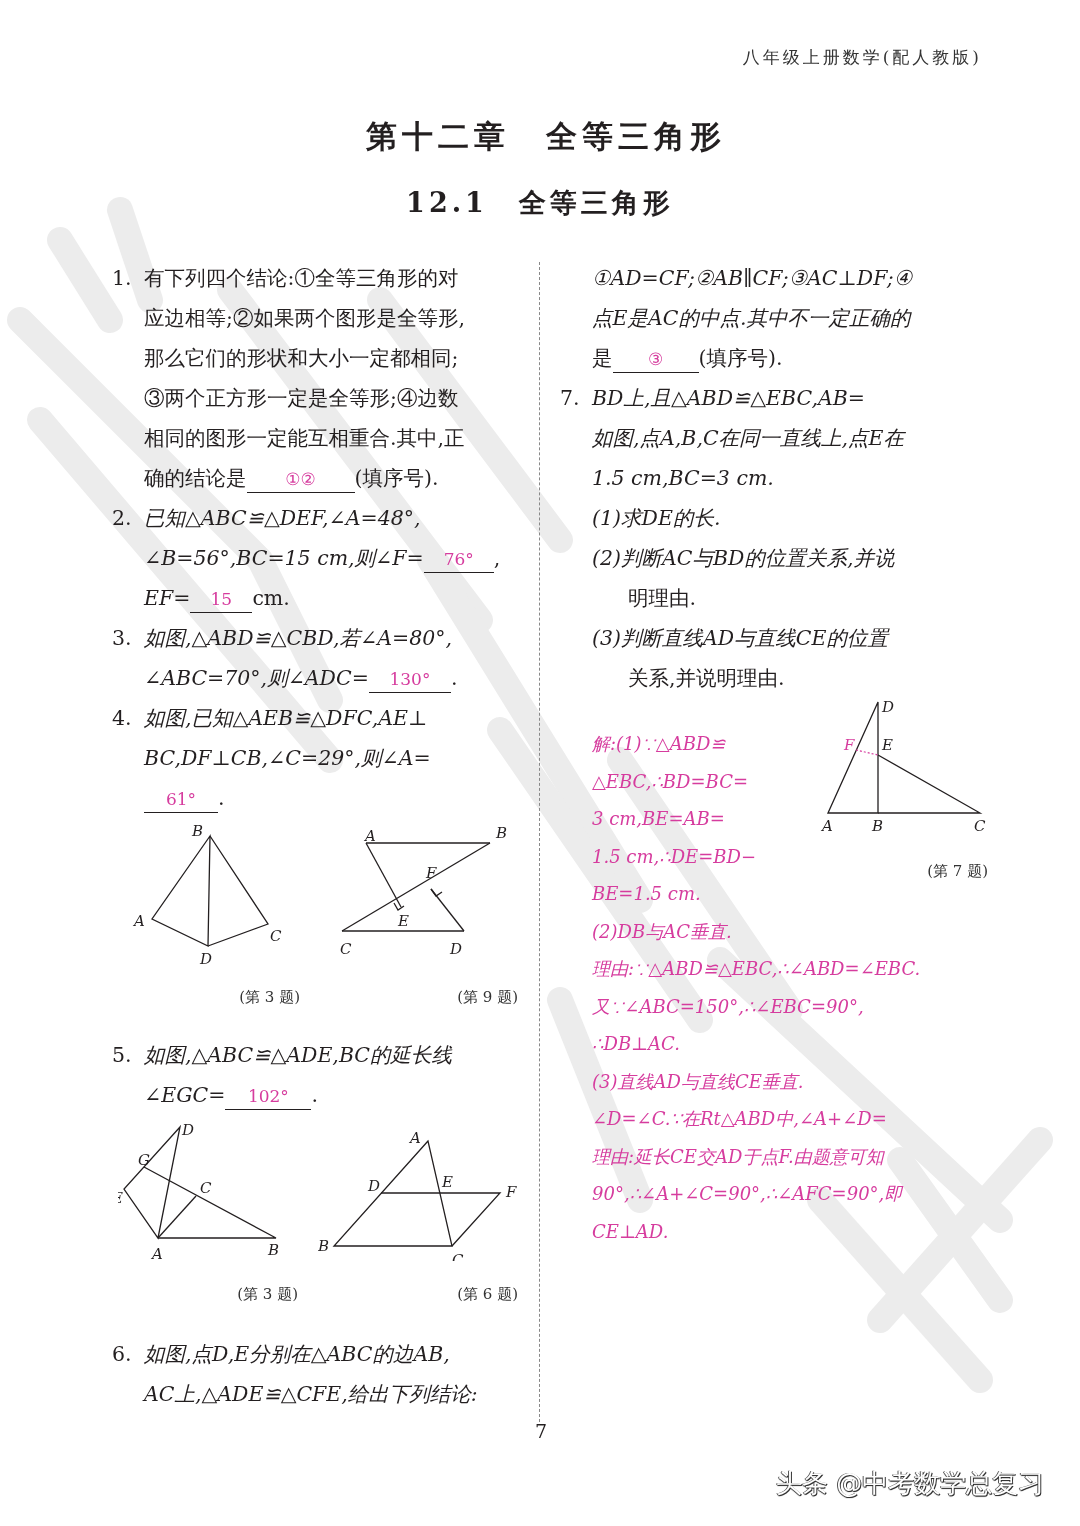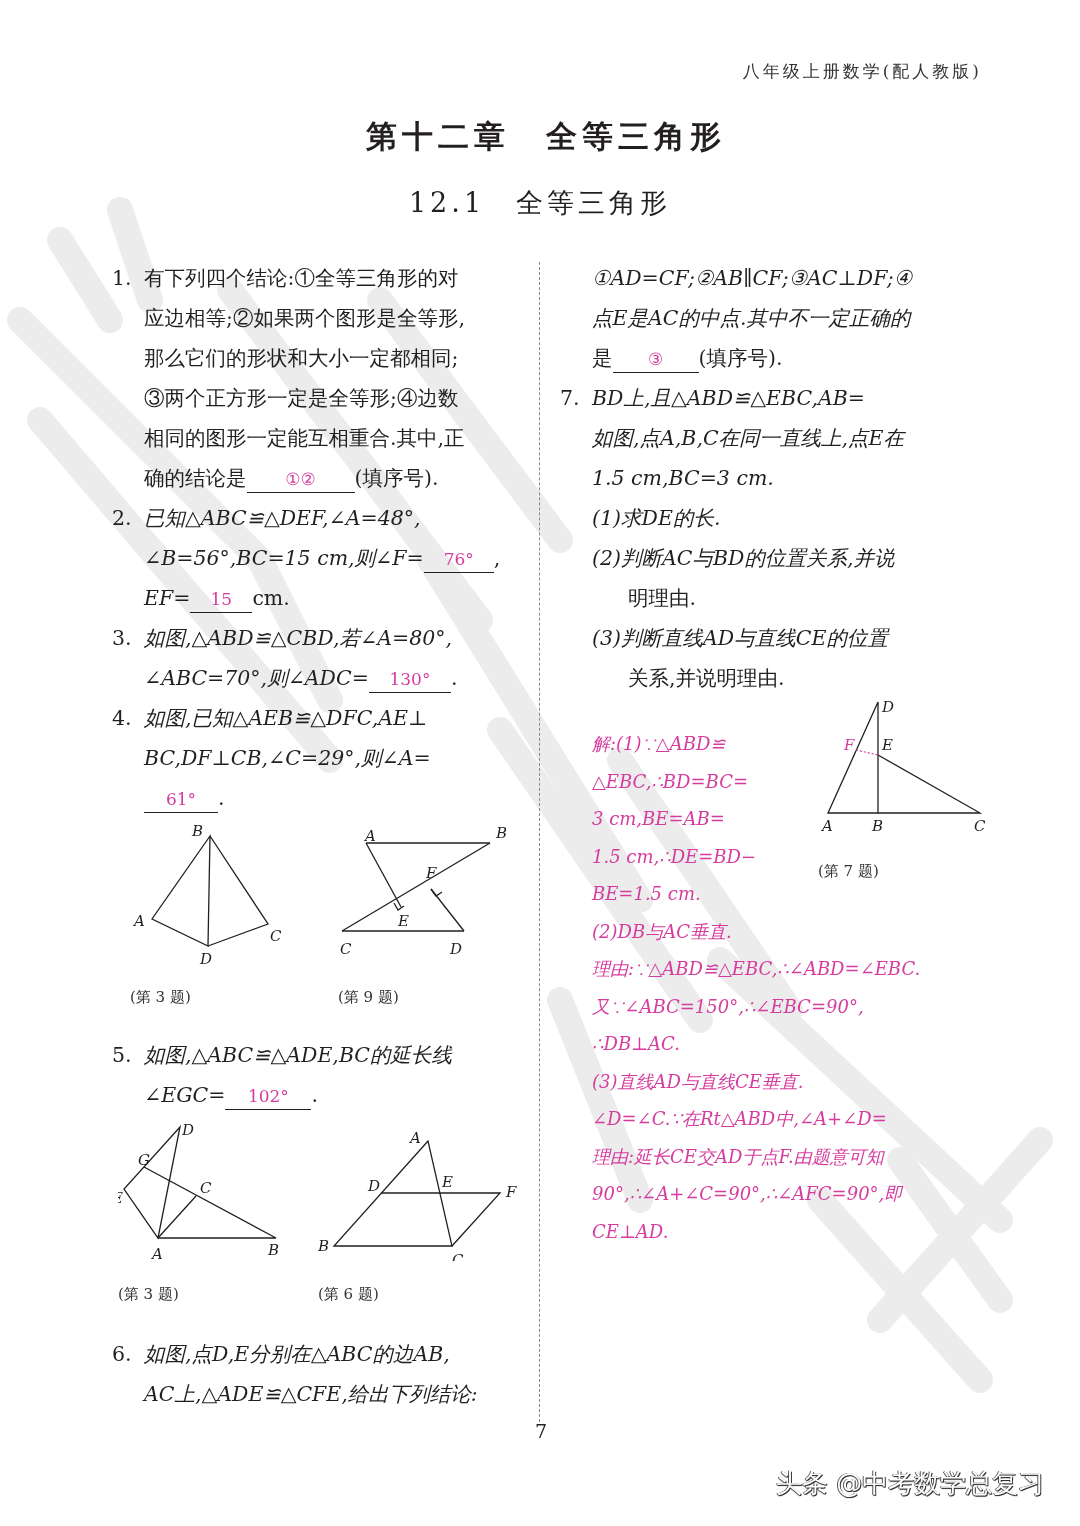--- a/index.html
+++ b/index.html
@@ -1,35 +1,35 @@
 <!DOCTYPE html>
 <html><head>
 <meta charset="utf-8">
 <style>
   html, body { margin:0; padding:0; }
   body {
     width:1080px; height:1526px; background:#ffffff; position:relative; overflow:hidden;
     font-family:"DejaVu Serif", "Liberation Serif", serif; color:#231f20;
   }
   .watermark { position:absolute; left:0; top:0; width:1080px; height:1526px; pointer-events:none; }
-  .running-head { position:absolute; right:98px; top:46px; font-size:17px; letter-spacing:3px; color:#333;margin-top:14px; }
+  .running-head { position:absolute; right:98px; top:46px; font-size:17px; letter-spacing:3px; color:#333; }
   .chapter-title { position:absolute; left:6px; width:1080px; top:116px; text-align:center;
     font-family:"DejaVu Sans","Liberation Sans",sans-serif; font-weight:bold; font-size:31px; letter-spacing:5px; }
   .section-title { position:absolute; left:0; width:1080px; top:185px; text-align:center;
-    font-weight:normal; font-size:27px; letter-spacing:4px; }
+    font-weight:bold; font-size:27px; letter-spacing:4px; }
   .col { position:absolute; top:258px; font-size:20.5px; line-height:40px; }
   .col.left { left:118px; width:400px; }
   .col.right { left:566px; width:422px; }
   .divider { position:absolute; left:539px; top:262px; height:1160px; border-left:1px dashed #888; }
   .q { position:relative; padding-left:26px; text-align:justify; }
   .q .num { position:absolute; left:-6px; top:0; }
   .blank { display:inline-block; border-bottom:1.3px solid #231f20; text-align:center; line-height:26px; vertical-align:baseline; color:#d63c9e; font-size:17px; }
   .i { font-style:italic; }
   .fig-row { display:flex; justify-content:space-between; }
-  .cap { font-size:15px; text-align:left; color:#333; }
+  .cap { font-size:15px; text-align:right; color:#333; }
   .sol { color:#d63c9e; font-size:18px; line-height:37.5px; }
   .page-num { position:absolute; left:535px; top:1420px; font-size:19px; }
   .credit { position:absolute; left:776px; top:1466px; font-family:"DejaVu Sans","Liberation Sans",sans-serif;
     font-size:26px; color:#ffffff; text-shadow:1px 1px 0 #333, -1px 0 0 #555, 0 1px 1px #222; }
   svg text { font-family:"DejaVu Serif","Liberation Serif",serif; font-style:italic; font-size:15px; fill:#231f20; }
 </style>
 </head>
 <body>
 
 <svg class="watermark" viewBox="0 0 1080 1526">

